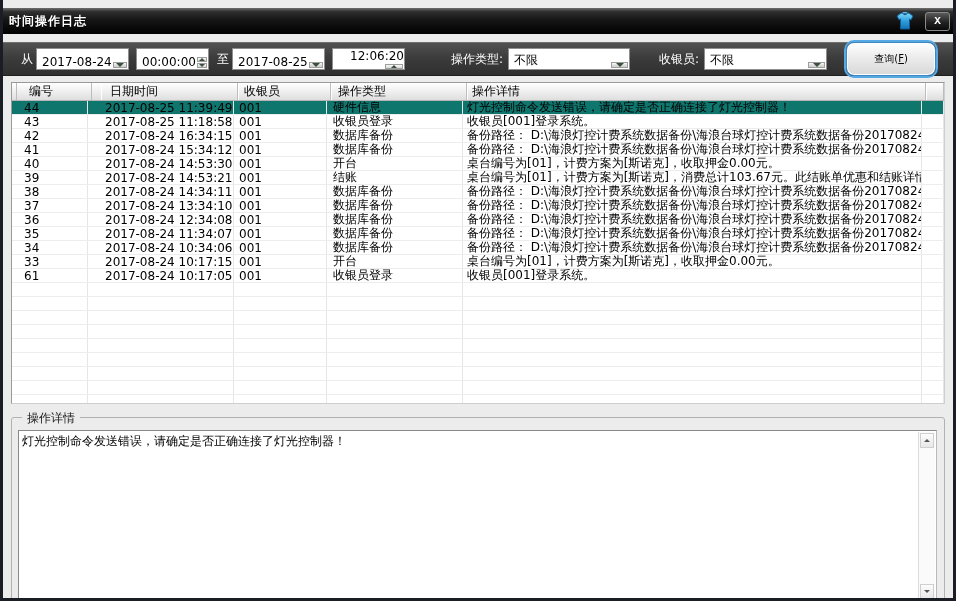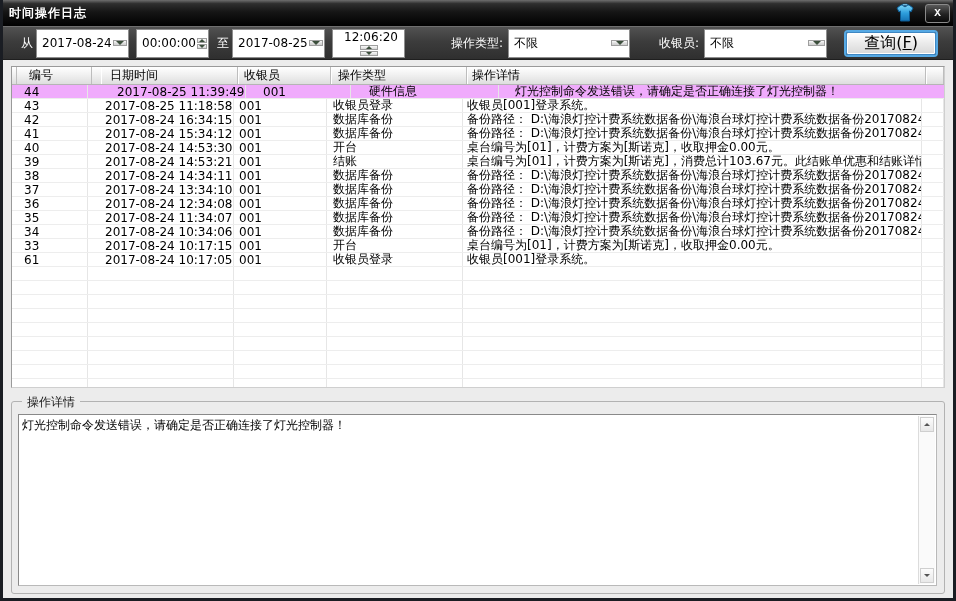--- a/index.html
+++ b/index.html
@@ -9,64 +9,64 @@
   .window {
     width:956px; height:601px; position:relative; overflow:hidden;
     background:#ececec;
     border-left:3px solid #1a1d23; border-right:3px solid #1a1d23; border-bottom:3px solid #1a1d23;
   }
 
   
   .titlebar {
     height:26px; display:flex; align-items:center;
     background:linear-gradient(180deg,#6e6e6e 0%,#2f2f2f 14%,#161616 45%,#000 100%);
-    margin:0 -3px; padding:0 6px 0 0;font-family:Liberation Mono, monospace;
+    margin:8px -3px; padding:0 6px 0 0;font-family:Liberation Mono, monospace;
   }
   .titlebar .title { color:#fff; font-weight:bold; padding-left:9px; flex:1;
     text-shadow:0 1px 1px #000; letter-spacing:1px; }
   .tb-btn { display:flex; align-items:center; justify-content:center; cursor:default; }
   .skin-btn { width:24px; height:20px; margin-right:8px; }
   .close-btn { width:25px; height:19px; border:1px solid #8a8a8a; border-radius:3px;
     background:linear-gradient(180deg,#5a5a5a,#222 55%,#0a0a0a);
     color:#fff; font-weight:bold; font-size:11px; }
 
   
   .toolbar {
     height:34px; display:flex; align-items:center;
     background:linear-gradient(180deg,#525252 0%,#3c3c3c 45%,#2f2f2f 100%);
     border-top:1px solid #6f6f6f; border-bottom:1px solid #1f1f1f;
     margin:0 -3px; padding-left:21px; color:#fff;
   }
   .lbl { color:#fff; white-space:nowrap; }
-  .field { height:29px; background:#fff; border:1px solid #8e8e8e; display:flex;
-    align-items:center; overflow:hidden; }
+  .field { height:22px; background:#fff; border:1px solid #8e8e8e; display:flex;
+    align-items:flex-end; overflow:hidden; }
   .field-text { flex:1; display:flex; align-items:center; padding-left:5px; color:#000;
     white-space:nowrap; }
   .side-btn { width:17px; margin:1px; border:1px solid #9e9e9e;
     background:linear-gradient(180deg,#fafafa,#dcdcdc 55%,#cfcfcf);
     display:flex; align-items:center; justify-content:center; }
   .spin { width:18px; margin:1px; display:flex; flex-direction:column; }
   .spin > div { flex:1; border:1px solid #9e9e9e;
     background:linear-gradient(180deg,#fafafa,#d6d6d6);
     display:flex; align-items:center; justify-content:center; }
   .spin > div:first-child { margin-bottom:1px; }
   .tri-down { width:0; height:0; border-left:4px solid transparent;
     border-right:4px solid transparent; border-top:4px solid #3c4f3c; }
   .tri-up { width:0; height:0; border-left:4px solid transparent;
     border-right:4px solid transparent; border-bottom:4px solid #3c4f3c; }
   .tri-sm.tri-down { border-left-width:3px; border-right-width:3px; border-top-width:3px; }
   .tri-sm.tri-up { border-left-width:3px; border-right-width:3px; border-bottom-width:3px; }
 
   .w-date { width:93px; } .w-time { width:73px; } .w-combo1 { width:122px; } .w-combo2 { width:123px; }
 
   .query-btn {
-    width:90px; height:23px; margin-left:19px;
-    font-family:inherit; font-size:16px; color:#000;
+    width:90px; height:34px; margin-left:19px;
+    font-family:inherit; font-size:10px; color:#000;
     background:linear-gradient(180deg,#ffffff,#ececec 45%,#d8d8d8);
-    border:1px solid #3f87c2; border-radius:2px;
+    border:1px solid #3f87c2; border-radius:8px;
     box-shadow:0 0 0 2px #56a9e4, inset 0 0 0 1px #fff;
     cursor:pointer;
   }
   .query-btn u { text-decoration:underline; }
 
   
   .client { padding:6px 8px 0 8px; height:538px; }
 
   .log-table {
     height:322px; background:#fff; overflow:hidden;
@@ -74,21 +74,21 @@
     display:flex; flex-direction:column;
   }
   .thead { display:flex; height:18px; flex:none;
     background:linear-gradient(180deg,#ffffff,#f1f1f1 45%,#dedede);
     border-bottom:1px solid #b5b5b5; }
   .thead .cell { border-right:1px solid #bdbdbd; border-left:1px solid #fff;
     display:flex; align-items:center; color:#000; }
   .thead .cell.c0 { border-left:1px solid #bdbdbd; margin-left:4px; }
   .tbody { flex:1; overflow:hidden; }
   .row { display:flex; height:14px; border-bottom:1px solid #ededed; background:#fff; }
-  .row.selected { background:#f0abfc;gap:12px; }
+  .row.selected { background:#0f766e; }
   .row .cell { border-right:1px solid #e6e6e6; display:flex; align-items:center;
     white-space:nowrap; overflow:hidden; color:#000; }
   .cell { flex:none; padding-left:8px; }
   .cell.c0 { width:76px; padding-left:12px; }
   .cell.c1 { width:137px;margin-left:9px; }
   .cell.c2 { width:93px; padding-left:5px; }
   .cell.c3 { width:136px; padding-left:6px; }
   .cell.c4 { width:459px; padding-left:4px; }
   .cell.c5 { flex:1; padding-left:0; }
 

